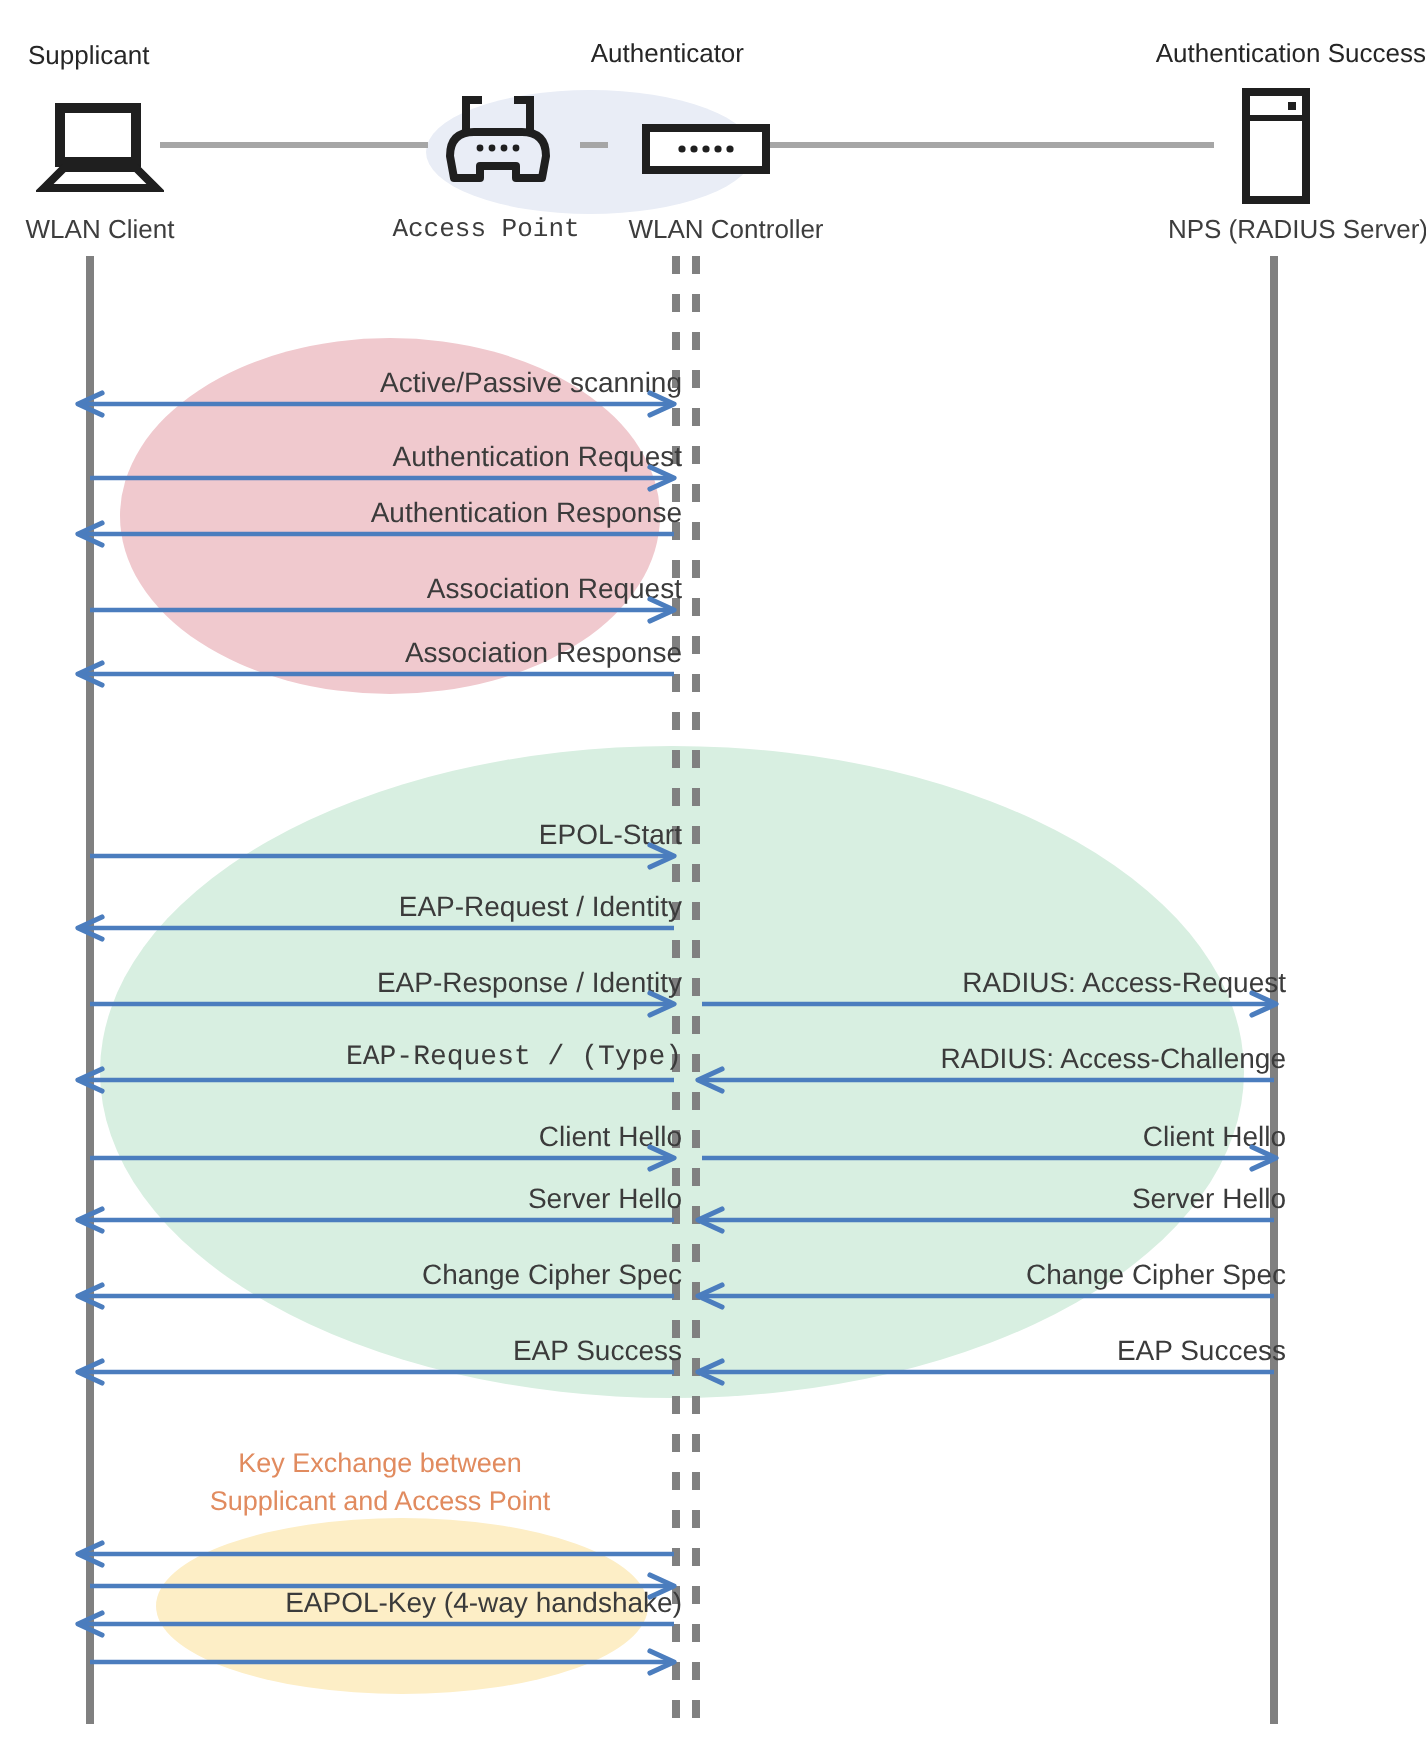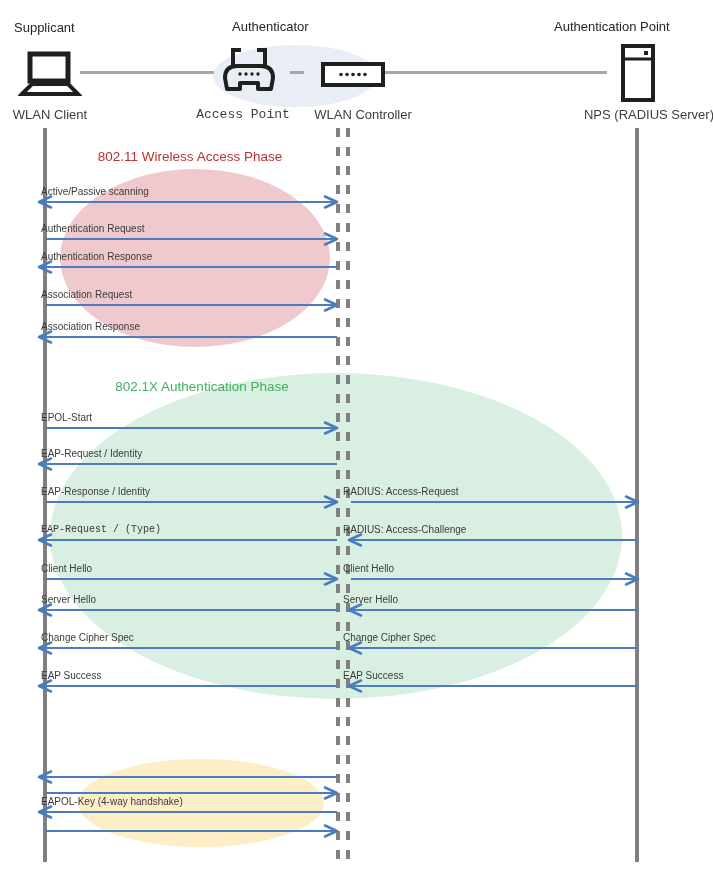--- a/index.html
+++ b/index.html
@@ -2,47 +2,47 @@
 <html style="--lifeline: #808080; --connector: #a6a6a6;"><head>
 <meta charset="utf-8">
 <style>
   html,body{margin:0;padding:0;background:#ffffff;}
   #stage{
     position:relative;width:713px;height:875px;background:#ffffff;overflow:hidden;
     font-family:"Liberation Sans","DejaVu Sans",sans-serif;
   }
   
   .role{position:absolute;font-size:13px;color:#262626;white-space:nowrap;text-align:center;}
-  .role.center{text-align:left;}
+  .role.center{text-align:right;}
   .node-label{position:absolute;font-size:13px;color:#3d3d3d;text-align:center;white-space:nowrap;}
   
   .lifeline{position:absolute;top:128px;height:734px;width:4px;background:var(--lifeline,#808080);}
   .lifeline.dashed{
     background:repeating-linear-gradient(to bottom,var(--lifeline,#808080) 0 9px,transparent 9px 19px);
   }
   
   .conn{position:absolute;height:3px;background:var(--connector,#a6a6a6);top:71px;}
   
   .ellipse{position:absolute;border-radius:50%;}
   
   .phase-title{position:absolute;font-size:13.5px;text-align:center;line-height:19px;white-space:nowrap;}
   
-  .msg-label{position:absolute;width:300px;font-size:10px;color:#3b3b3b;text-align:left;
+  .msg-label{position:absolute;width:300px;font-size:14px;color:#3b3b3b;text-align:right;
              height:15px;line-height:15px;white-space:nowrap;}
   #arrows{position:absolute;left:0;top:0;}
   .icon-wrap{position:absolute;}
 </style>
 </head>
 <body>
 
 <div id="stage">
 
   <div class="role" style="left:14px;top:20px;">Supplicant</div>
   <div class="role center" style="left:232px;top:19px;width:140px;">Authenticator</div>
-  <div class="role center" style="left:554px;top:19px;width:159px;">Authentication Point</div>
+  <div class="role center" style="left:554px;top:19px;width:159px;">Authentication Success</div>
 
   <div class="ellipse" id="hub-ellipse" style="left: 213px; top: 45px; width: 164px; height: 62px; background: rgb(233, 237, 246);"></div>
 
   <div class="conn" style="left:80px;width:134px;"></div>
   <div class="conn" style="left:290px;width:14px;"></div>
   <div class="conn" style="left:385px;width:222px;"></div>
 
   <div class="icon-wrap" style="left:18px;top:51px;">
     <svg width="64" height="47" viewBox="0 0 64 47">
       <rect x="12" y="3" width="38" height="27" fill="none" stroke="#1f1f1f" stroke-width="5"></rect>
@@ -85,22 +85,24 @@
 
   <div class="ellipse" id="phase1-ellipse" style="left: 60px; top: 169px; width: 270px; height: 178px; background: rgb(240, 201, 206);"></div>
   <div class="ellipse" id="phase2-ellipse" style="left: 50px; top: 373px; width: 572px; height: 326px; background: rgb(216, 239, 225);"></div>
   <div class="ellipse" id="phase3-ellipse" style="left: 78px; top: 759px; width: 246px; height: 88px; background: rgb(253, 238, 198);"></div>
 
   <div class="lifeline" style="left:43px;"></div>
   <div class="lifeline dashed" style="left:336px;"></div>
   <div class="lifeline dashed" style="left:346px;"></div>
   <div class="lifeline" style="left:635px;"></div>
 
-  <div class="phase-title" id="phase1-title" style="left: 40px; top: 147px; width: 300px; color: rgb(188, 48, 48);">802.11 Wireless Access Phase</div>
-  <div class="phase-title" id="phase2-title" style="left: 52px; top: 377px; width: 300px; color: rgb(66, 178, 92);">802.1X Authentication Phase</div>
+  <div class="phase-title" id="phase3-title" style="left: 40px; top: 722px; width: 300px; color: rgb(225, 139, 95);">
+    <div>Key Exchange between</div>
+    <div>Supplicant and Access Point</div>
+  </div>
 
   <div id="messages">
       <div class="msg-label" style="left: 41px; top: 184px;">Active/Passive scanning</div>
       <div class="msg-label" style="left: 41px; top: 221px;">Authentication Request</div>
       <div class="msg-label" style="left: 41px; top: 249px;">Authentication Response</div>
       <div class="msg-label" style="left: 41px; top: 287px;">Association Request</div>
       <div class="msg-label" style="left: 41px; top: 319px;">Association Response</div>
       <div class="msg-label" style="left: 41px; top: 410px;">EPOL-Start</div>
       <div class="msg-label" style="left: 41px; top: 446px;">EAP-Request / Identity</div>
       <div class="msg-label" style="left: 41px; top: 484px;">EAP-Response / Identity</div>

